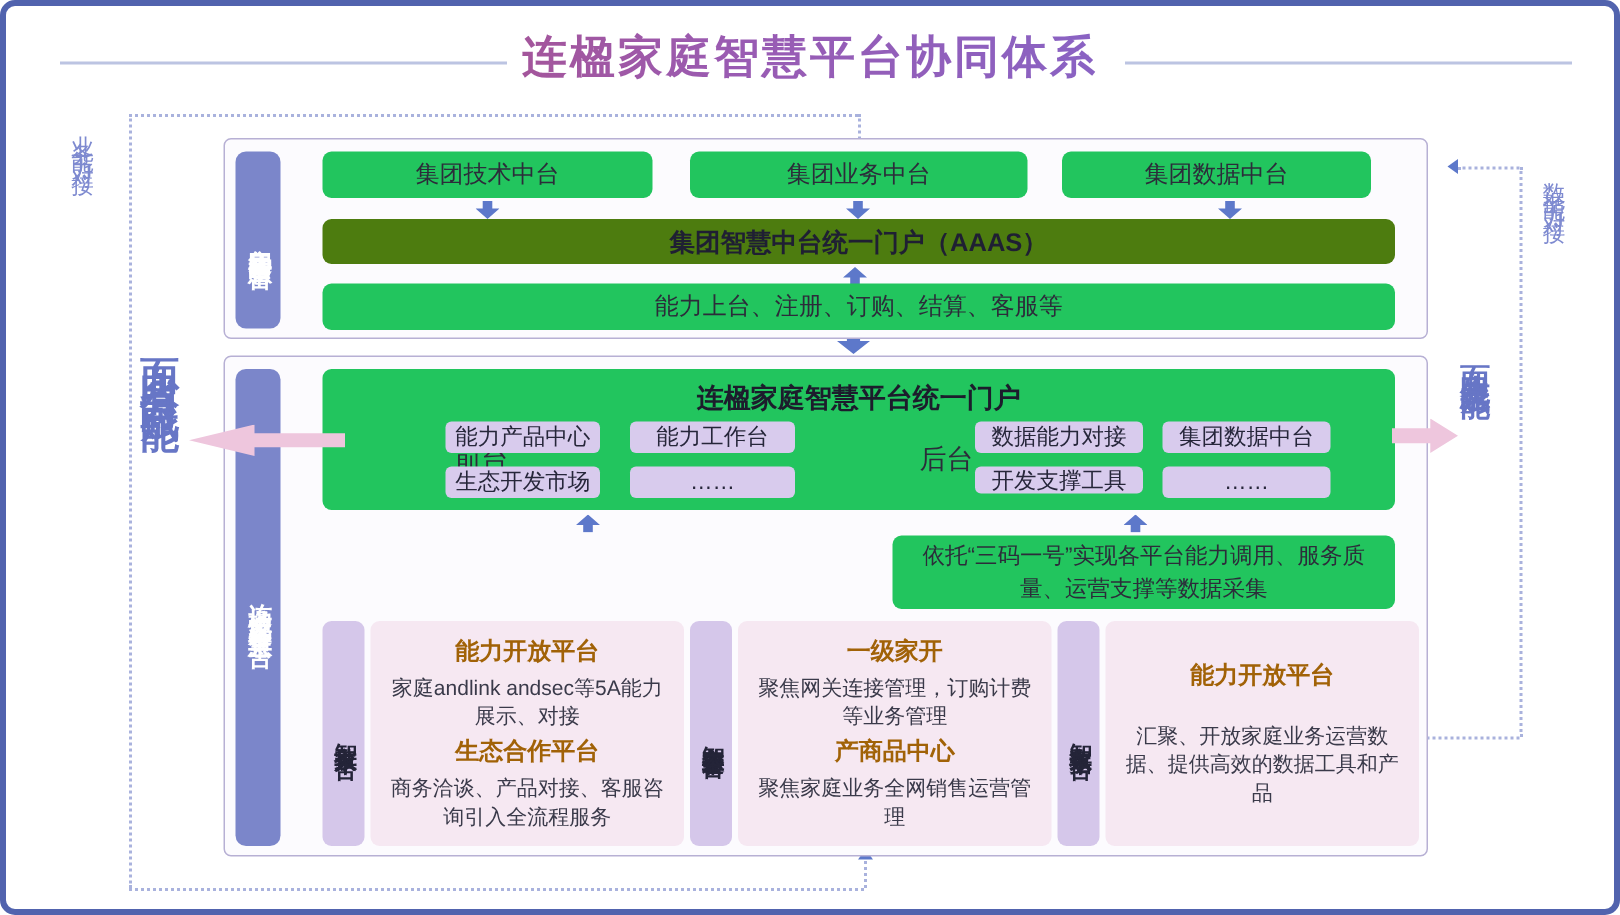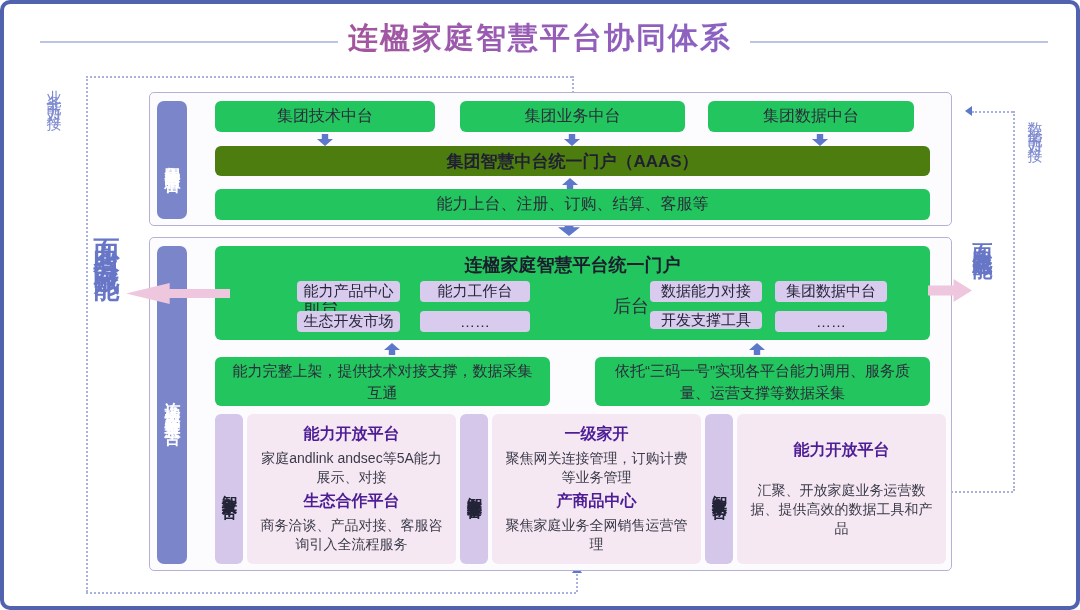--- a/index.html
+++ b/index.html
@@ -20,21 +20,21 @@
   .pink{background:#22c55e;color:#2c2c3a;}
   .purple{background:#4d7c0f;color:#1f1f33;}
   .chip{background:#d8cbed;color:#26263a;border-radius:4px;font-size:15px;}
   .vbar{background:#7b86ca;color:#fff;font-weight:700;border-radius:7px;
         display:flex;align-items:center;justify-content:center;}
   .vtext{writing-mode:vertical-rl;letter-spacing:4px;}
   .plabel{background:#d5c7ea;color:#242438;font-weight:700;border-radius:6px;
           display:flex;align-items:center;justify-content:center;font-size:15px;}
   .pcontent{background:#f6e8f2;border-radius:6px;display:flex;flex-direction:column;
             justify-content:space-evenly;align-items:center;padding:6px 8px;}
-  .phead{font-size:16px;font-weight:800;color:#4c1d95;}
+  .phead{font-size:16px;font-weight:800;color:#a16207;}
   .pdesc{font-size:14px;color:#3a3a4a;line-height:1.35;text-align:center;}
   .arrow{background:#5d78ca;}
   .arr-down{clip-path:polygon(30% 0,70% 0,70% 42%,100% 42%,50% 100%,0 42%,30% 42%);}
   .arr-up{clip-path:polygon(50% 0,100% 58%,70% 58%,70% 100%,30% 100%,30% 58%,0 58%);}
   .parrow{background:#eec6dd;z-index:6;}
   .arr-left{clip-path:polygon(0 50%,42% 0,42% 28%,100% 28%,100% 72%,42% 72%,42% 100%);}
   .arr-right{clip-path:polygon(100% 50%,58% 0,58% 28%,0 28%,0 72%,58% 72%,58% 100%);}
   .dot-h{border-top:2px dotted #a9b2dd;height:0;}
   .dot-v{border-left:2px dotted #a9b2dd;width:0;}
   .head-down{width:0;height:0;border-left:5px solid transparent;border-right:5px solid transparent;border-top:7px solid #5d78ca;}
@@ -102,21 +102,20 @@
       <div class="abs" style="left:398px;top:48px;font-size:18px;color:#2c2c3a;">后台</div>
       <div class="abs box chip" style="left:435px;top:35px;width:112px;height:21px;">数据能力对接</div>
       <div class="abs box chip" style="left:560px;top:35px;width:112px;height:21px;">集团数据中台</div>
       <div class="abs box chip" style="left:435px;top:65px;width:112px;height:18px;">开发支撑工具</div>
       <div class="abs box chip" style="left:560px;top:65px;width:112px;height:21px;">……</div>
     </div>
 
     <div class="abs arrow arr-up" style="left:234px;top:105px;width:16px;height:12px;"></div>
     <div class="abs arrow arr-up" style="left:599px;top:105px;width:16px;height:12px;"></div>
 
-    <div class="abs box pink note" style="left:65px;top:119px;width:335px;height:49px;">能力完整上架，提供技术对接支撑，数据采集互通</div>
     <div class="abs box pink note" style="left:445px;top:119px;width:335px;height:49px;">依托“三码一号”实现各平台能力调用、服务质量、运营支撑等数据采集</div>
 
     <div class="abs plabel vtext" style="left:65px;top:176px;width:28px;height:150px;letter-spacing:2px;">智家技术平台</div>
     <div class="abs pcontent" style="left:97px;top:176px;width:209px;height:150px;">
       <div class="phead">能力开放平台</div>
       <div class="pdesc">家庭andlink andsec等5A能力展示、对接</div>
       <div class="phead">生态合作平台</div>
       <div class="pdesc">商务洽谈、产品对接、客服咨询引入全流程服务</div>
     </div>
 

